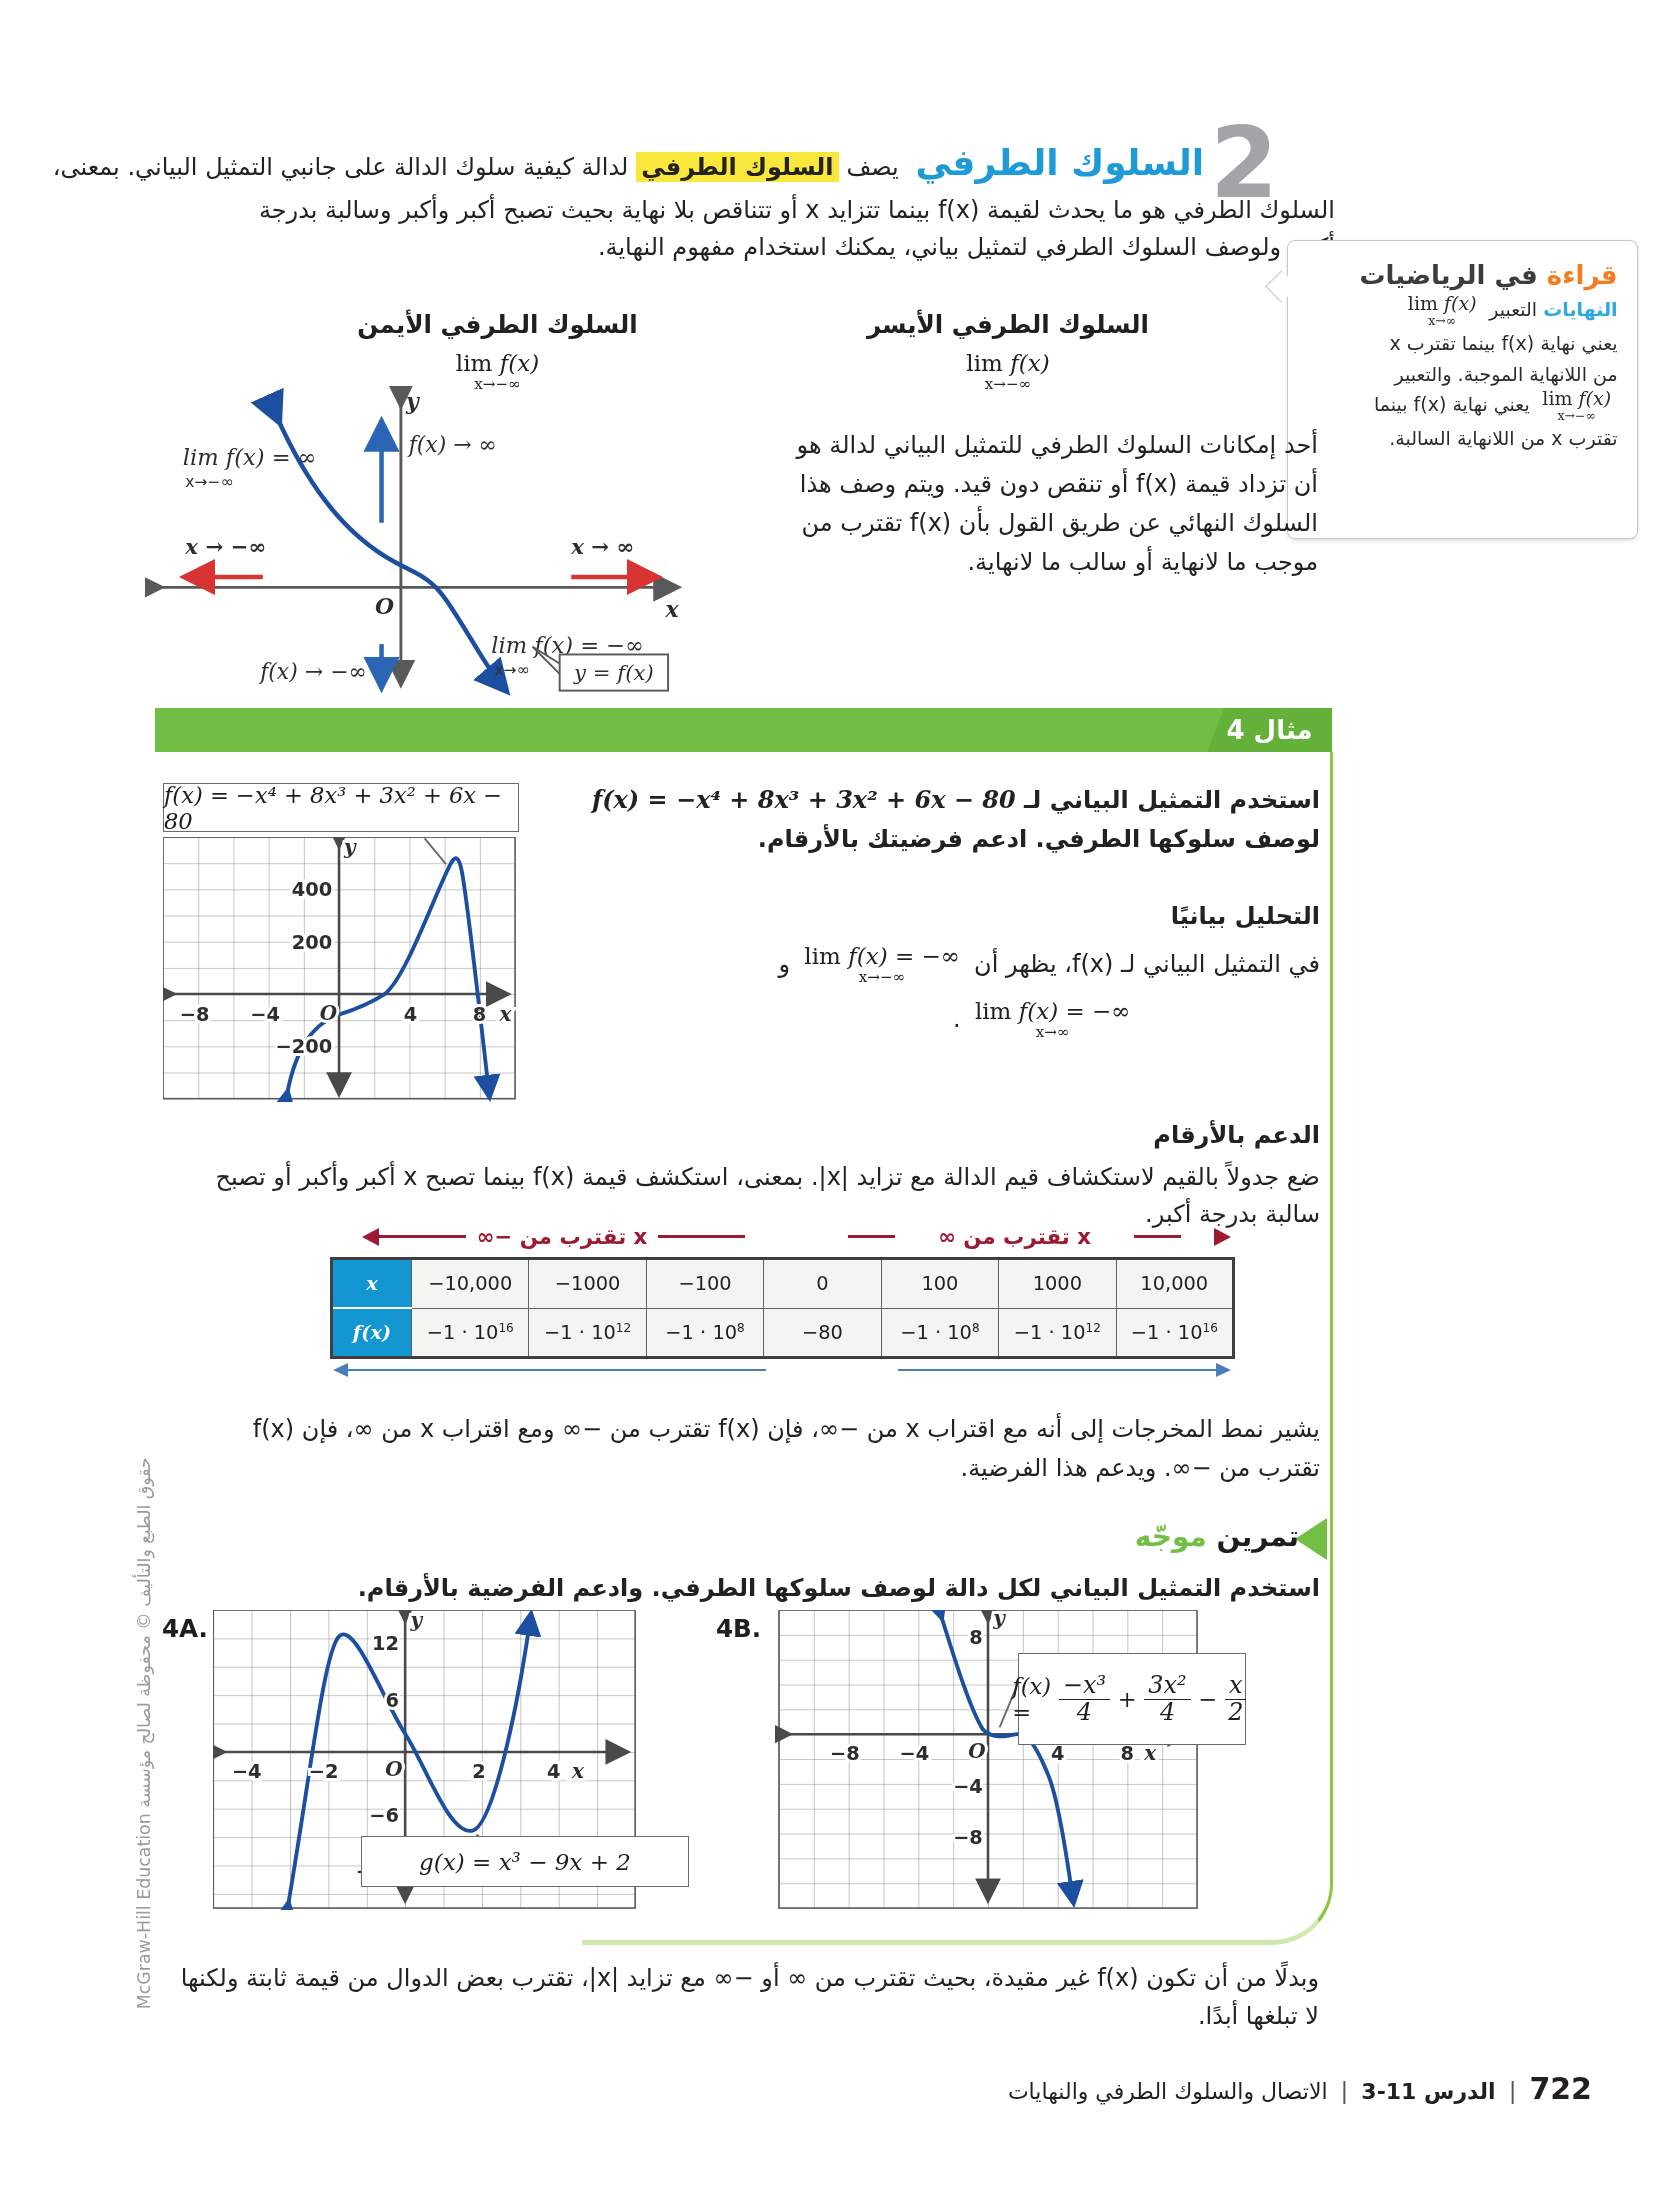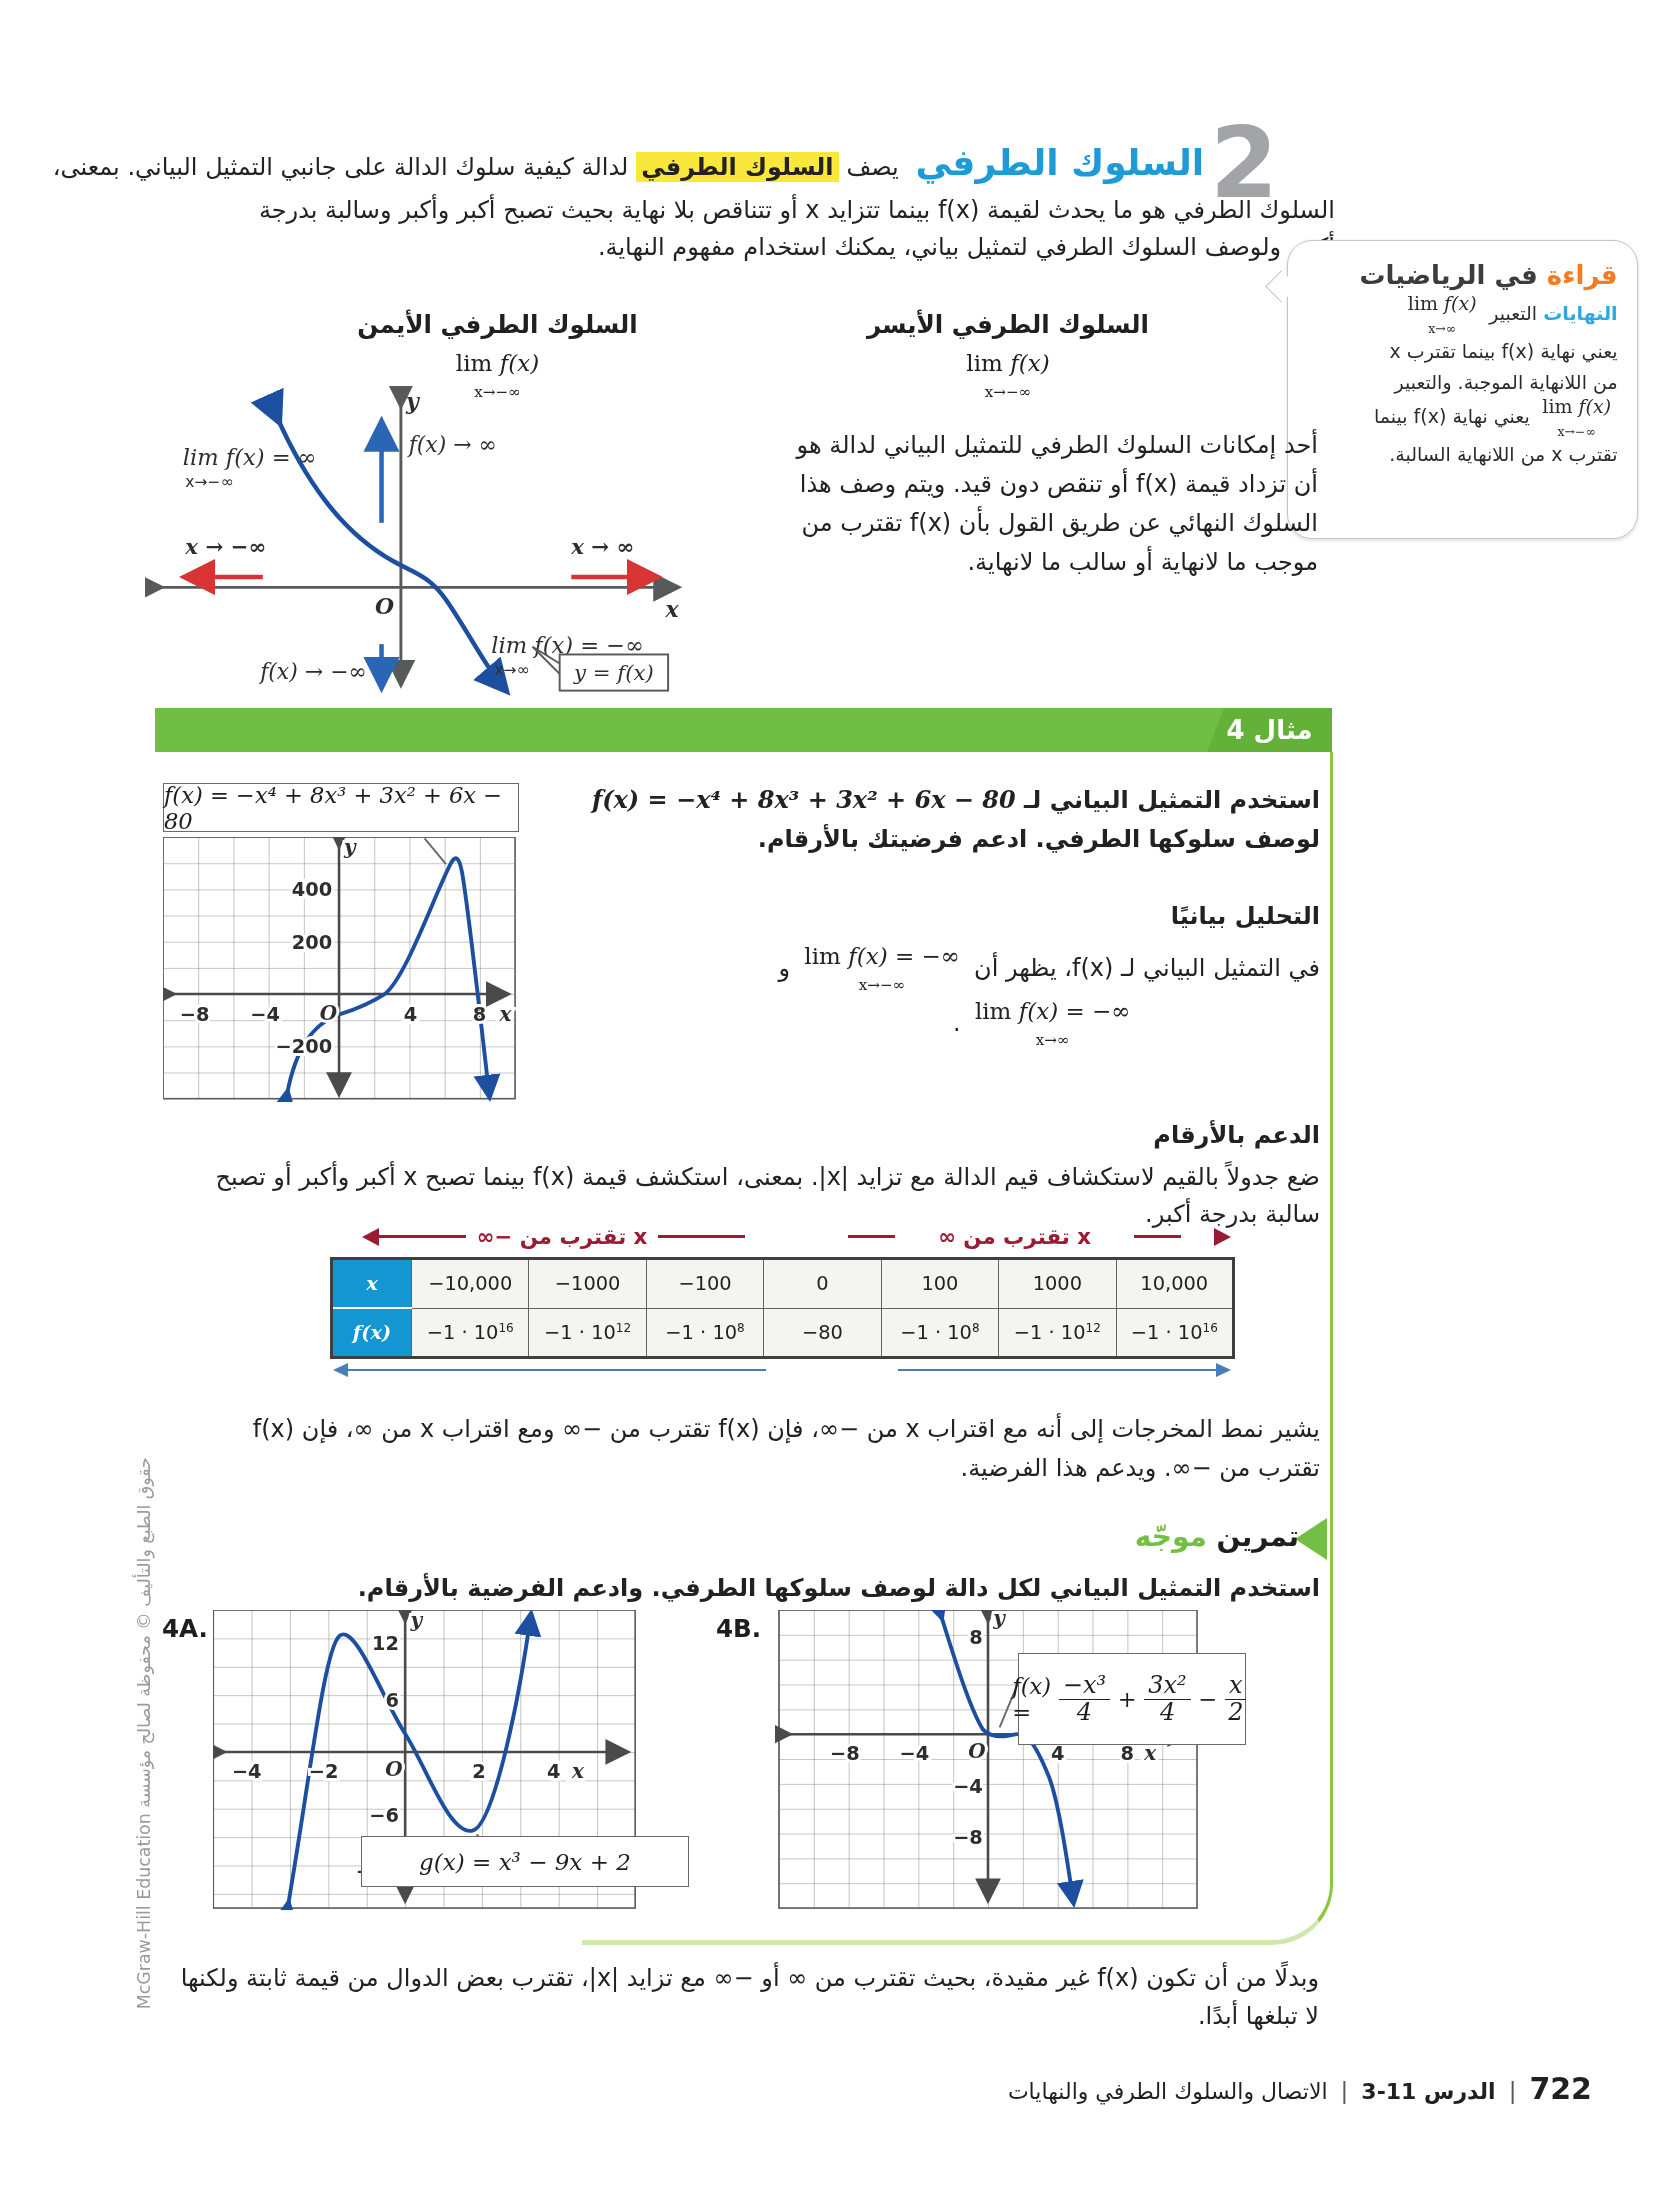--- a/index.html
+++ b/index.html
@@ -3,34 +3,34 @@
 <meta charset="utf-8">
 <style>
   html,body{margin:0;padding:0;background:#e8e8e8;}
   #page{position:relative;width:1654px;height:2205px;background:#ffffff;overflow:hidden;
         font-family:"DejaVu Sans","Liberation Sans",sans-serif;color:#1e1e1e;}
   .abs{position:absolute;}
   .rtl{direction:rtl;text-align:right;}
   .nowrap{white-space:nowrap;}
   .bold{font-weight:bold;}
   .body-text{font-size:24px;line-height:1.45;color:#222;}
-  .math{font-family:"DejaVu Serif","Liberation Serif",serif;font-style:italic;gap:8px;}
+  .math{font-family:"DejaVu Serif","Liberation Serif",serif;font-style:italic;}
   .math-up{font-family:"DejaVu Serif","Liberation Serif",serif;font-style:normal;}
   
   .lim{display:inline-flex;flex-direction:column;align-items:center;direction:ltr;
        vertical-align:middle;line-height:1.02;margin:0 6.5px;}
   .lim .toprow{white-space:nowrap;}
   .lim .sub{font-size:0.66em;margin-top:1.3px;}
   
   #section-number{font-size:98px;font-weight:bold;color:#a2a4a7;line-height:0.8;}
   #intro-heading{font-size:36px;font-weight:bold;color:#1e9bd7;margin-left:9px;}
   .hl{background:#f9e83b;font-weight:bold;padding:0.6px 5.2px;}
   
   #reading-box{left:1287px;top:240px;width:349px;height:297px;border:1.9px solid #c6c6c6;
-               border-radius:25px;background:#fff;box-shadow:0 1.3px 3.9px rgba(0,0,0,.12);}
+               border-radius:8px;background:#fff;box-shadow:0 1.3px 3.9px rgba(0,0,0,.12);}
   #reading-tail{left:1270px;top:275px;width:22px;height:22px;background:#fff;
                 border-left:1.9px solid #c6c6c6;border-bottom:1.9px solid #c6c6c6;
                 transform:rotate(45deg);}
   #reading-box .title{padding:19.4px 19.4px 3.9px 13px;font-size:26px;font-weight:bold;color:#3c3c3e;}
   #reading-box .accent{color:#f47b20;}
   #reading-box .bodyline{padding:0 19.4px 0 9px;font-size:19px;line-height:1.62;color:#2b2b2b;}
   .term-blue{color:#2fa8e0;font-weight:bold;}
   
   .col-title{font-size:24.6px;font-weight:bold;color:#202020;text-align:center;}
   .col-lim{font-size:23px;text-align:center;color:#202020;}

